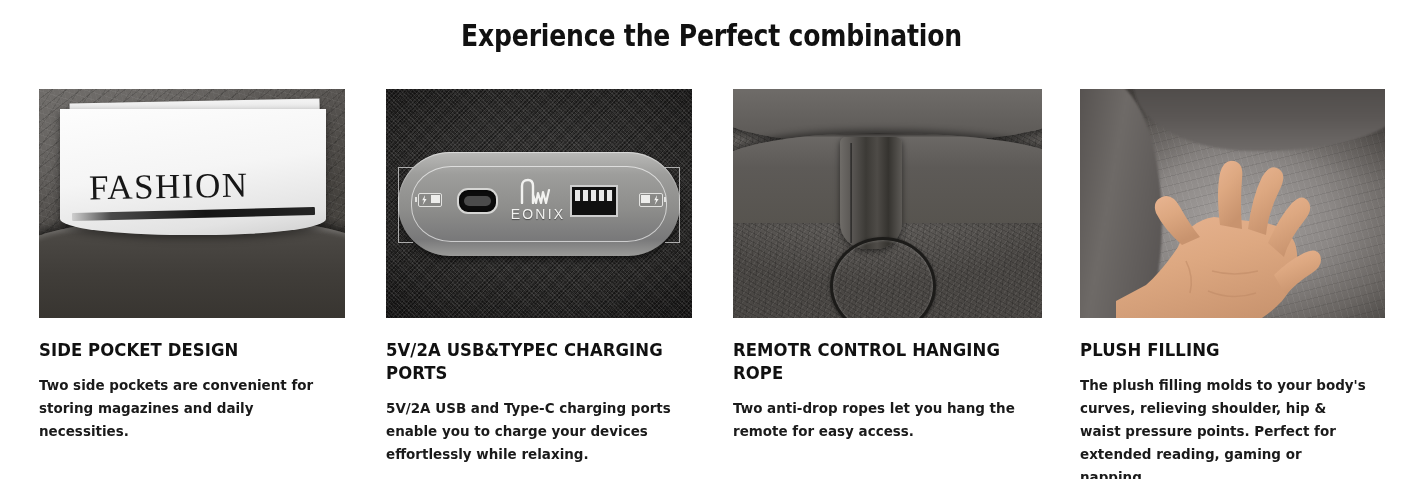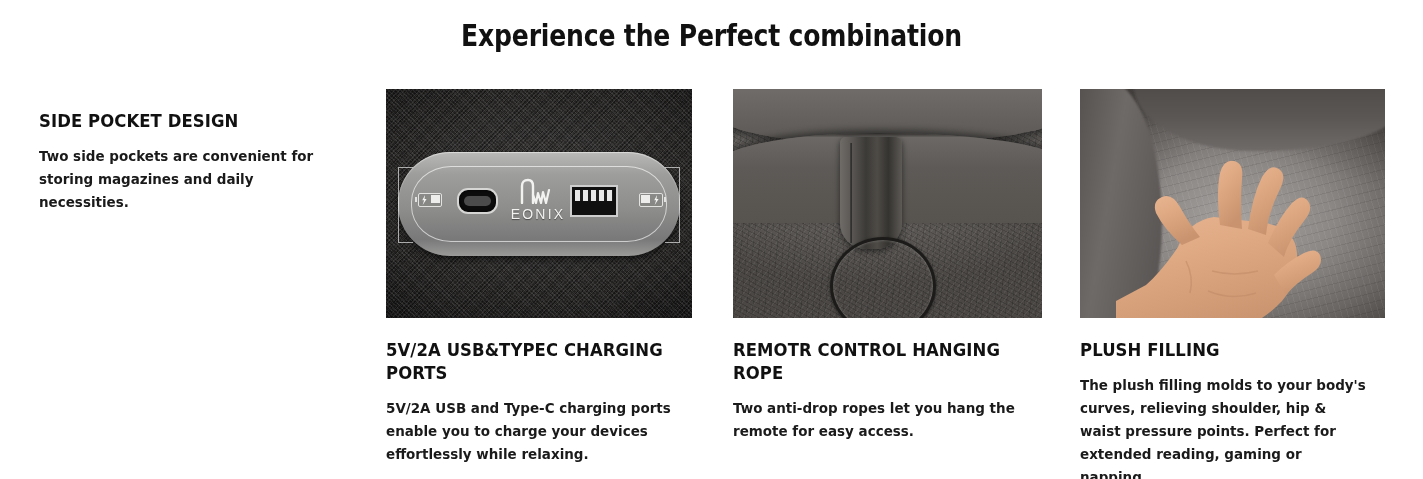--- a/index.html
+++ b/index.html
@@ -421,20 +421,28 @@
 </head>
 <body>
 
 <div class="page">
 
   <div class="headline">Experience the Perfect combination</div>
 
   <div class="grid">
 
     <div class="col col-1">
+      <div class="thumb img-pocket">
+        <div class="pocket-lip"></div>
+        <div class="mag-back"></div>
+        <div class="mag-front">
+          <div class="mag-word">FASHION</div>
+          <div class="mag-rule"></div>
+        </div>
+      </div>
       <div class="card-title">SIDE POCKET DESIGN</div>
       <div class="card-body">Two side pockets are convenient for storing magazines and daily necessities.</div>
     </div>
 
     <div class="col col-2">
       <div class="thumb img-ports">
         <div class="panel">
           <div class="panel-inner">
             <div class="panel-notch l"></div>
             <div class="panel-notch r"></div>

